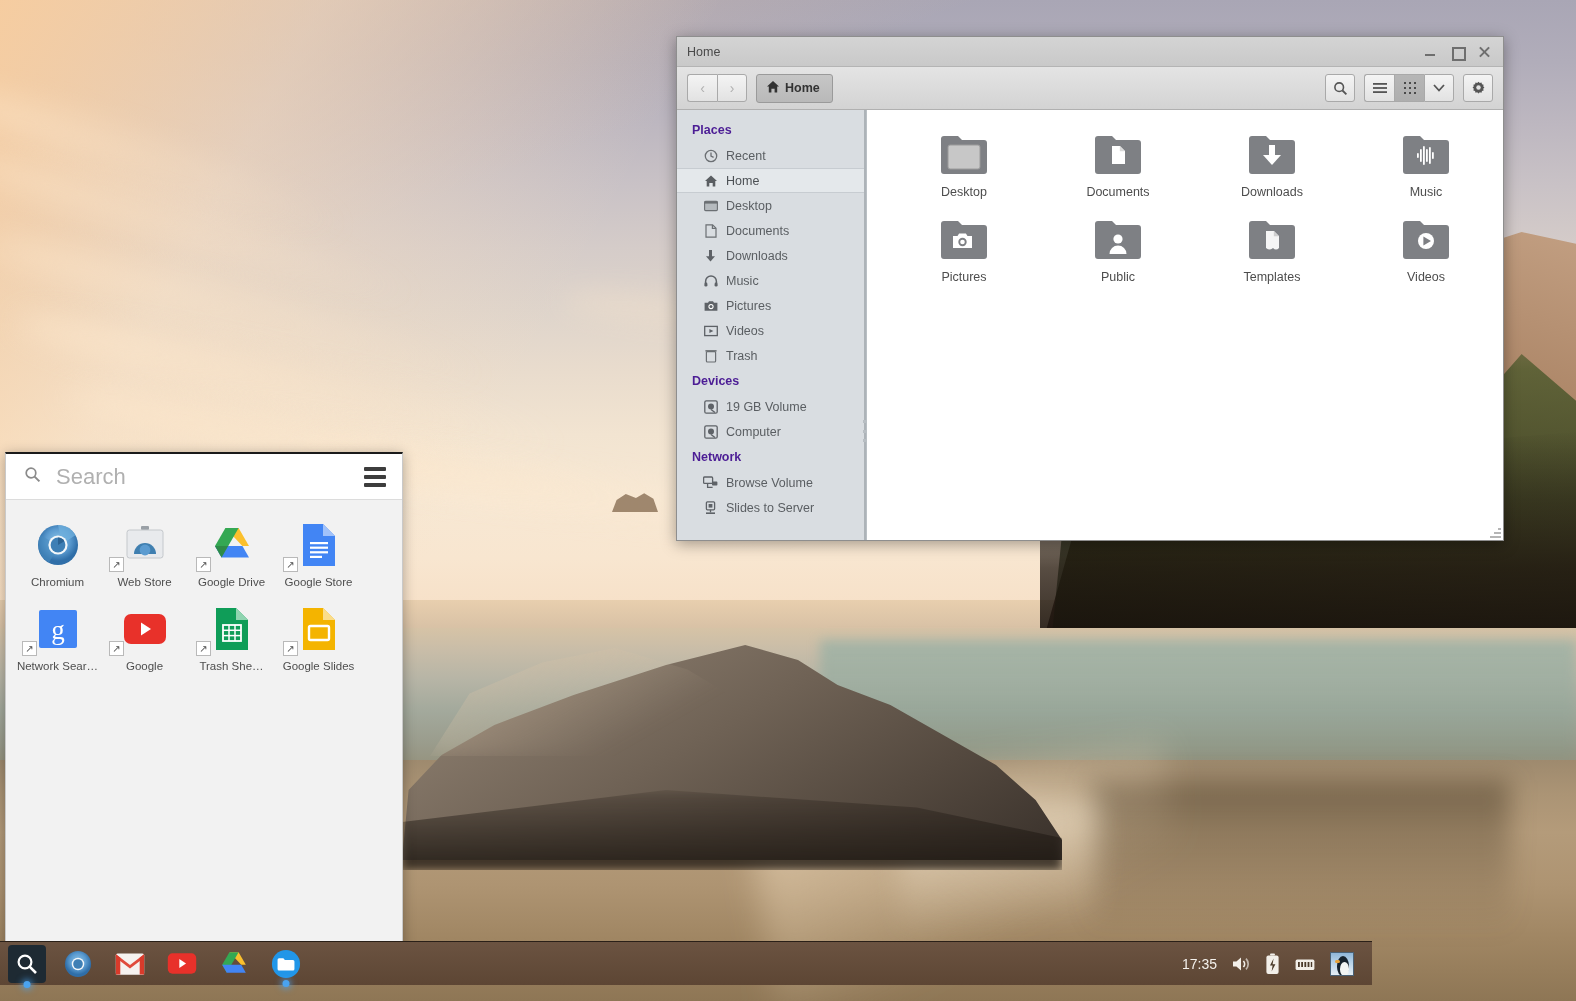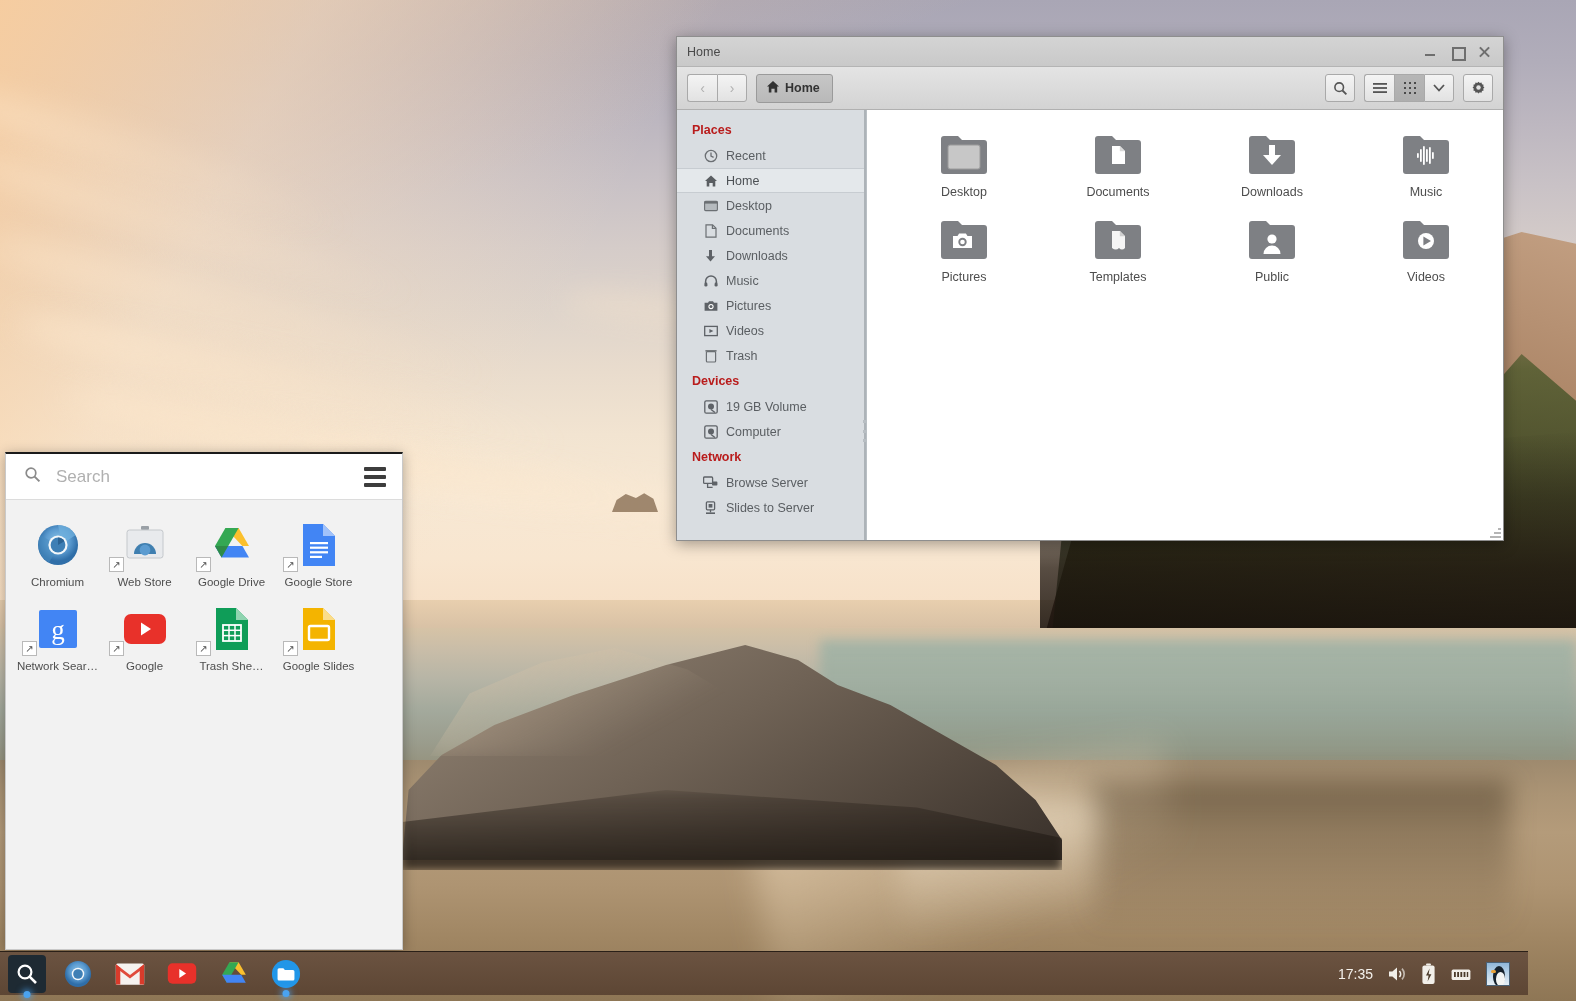--- a/index.html
+++ b/index.html
@@ -195,21 +195,21 @@
 
   .winbody { flex: 1; display: flex; min-height: 0; }
   .sidebar {
     width: 190px; flex: 0 0 190px;
     background: #d9dde1;
     border-right: 1px solid #b9bfc4;
     padding-top: 7px; position: relative;
     overflow: hidden;
   }
   .sb-head {
-    font-size: 12.5px; font-weight: bold; color: #b91c1c;
+    font-size: 12.5px; font-weight: bold; color: #4c1d95;
     padding: 6px 0 6px 15px;
   }
   .sb-item {
     display: flex; align-items: center; gap: 8px;
     height: 25px; padding-left: 26px;
     font-size: 12.5px; color: #5a5e62; cursor: default;
   }
   .sb-item.selected {
     background: #e4e8eb;
     border-top: 1px solid #c7ccd1;
@@ -256,40 +256,40 @@
   }
   .searchbar {
     height: 46px; flex: 0 0 46px; background: #fff;
     border-bottom: 1px solid #dcdcdc;
     display: flex; align-items: center; padding: 0 16px 0 18px; gap: 14px;
   }
   .search-ico { width: 18px; flex: 0 0 18px; color: #8a8a8a; }
   .search-input {
     flex: 1; border: none; outline: none; background: transparent;
     font-family: "Liberation Sans", sans-serif;
-    font-size: 17px; color: #444;
+    font-size: 22px; color: #444;
   }
   .search-input::placeholder { color: #b0b0b0; }
   .hamburger { width: 22px; flex: 0 0 22px; display: flex; flex-direction: column; gap: 4px; cursor: default; }
   .hamburger i { display: block; height: 4px; background: #3d3d3d; border-radius: 1px; }
 
   .appgrid { padding: 14px 8px 0; display: flex; flex-wrap: wrap; }
   .appitem { width: 87px; text-align: center; padding: 6px 0 10px; cursor: default; }
   .app-icon { height: 50px; display: flex; align-items: center; justify-content: center; position: relative; }
   .app-label { font-size: 11.5px; color: #4e4e4e; margin-top: 6px; white-space: nowrap; overflow: hidden; }
   .shortcut-badge {
     position: absolute; left: 8px; bottom: -2px; width: 15px; height: 15px;
     background: #fff; border: 1px solid #b9b9b9;
     display: flex; align-items: center; justify-content: center;
     font-size: 10px; color: #4a4a4a; line-height: 1;
   }
 
   
   #taskbar {
-    position: absolute; left: 0; bottom: 6px; width: 1528px; height: 44px;
+    position: absolute; left: 0; bottom: 16px; width: 1372px; height: 44px;
     background: linear-gradient(to bottom, #6b5341, #5d4634);
     border-top: 1px solid #2a2018;
     display: flex; align-items: center; padding: 0 8px;
   }
   .tb-launch {
     width: 38px; height: 38px; border-radius: 4px; background: #1e2a33;
     display: flex; align-items: center; justify-content: center;
     position: relative; cursor: default; margin-right: 14px;
   }
   .tb-apps { display: flex; align-items: center; gap: 16px; }
@@ -539,21 +539,21 @@
       <div class="sb-head">Network</div>
 
       <div class="sb-item">
         <span class="sb-ico">
             <svg width="15" height="13" viewBox="0 0 15 13">
               <rect x="0.6" y="1" width="9" height="6.4" rx="1" fill="none" stroke="#5e6267" stroke-width="1.3"></rect>
               <rect x="9" y="5.6" width="5.4" height="4" rx="0.8" fill="#5e6267"></rect>
               <path d="M4.6 7.4 L4.6 11.4 L9.6 11.4" fill="none" stroke="#5e6267" stroke-width="1.3"></path>
             </svg>
           </span>
-        <span>Browse Server</span>
+        <span>Browse Volume</span>
       </div>
 
       <div class="sb-item">
         <span class="sb-ico">
             <svg width="13" height="14" viewBox="0 0 13 14">
               <rect x="2.4" y="0.8" width="8.2" height="8" rx="1" fill="none" stroke="#5e6267" stroke-width="1.3"></rect>
               <rect x="4.6" y="3" width="3.8" height="3.6" fill="#5e6267"></rect>
               <path d="M6.5 8.8 L6.5 11.4" stroke="#5e6267" stroke-width="1.3"></path>
               <rect x="2" y="11.4" width="9" height="1.6" fill="#5e6267"></rect>
             </svg>
@@ -630,36 +630,36 @@
               <circle cx="23.5" cy="24" r="2.3" fill="#fff"></circle>
             </svg>
           </div>
           <div class="fi-label">Pictures</div>
         </div>
 
         <div class="fileitem">
           <div class="fi-icon">
             <svg width="50" height="44" viewBox="0 0 50 44">
               <path d="M2 6 a3 3 0 0 1 3-3 h14 l4 4 h22 a3 3 0 0 1 3 3 v28 a3 3 0 0 1 -3 3 h-40 a3 3 0 0 1 -3 -3 Z" fill="#7e8084"></path>
-              <path d="M19 13 h8 l5 5 v12 q-3 3 -6 0 q-3 3 -7 0 V13 Z" fill="#fff" opacity=".92"></path>
-              <path d="M26.8 13.2 v5 h5" fill="#cfcfcf"></path>
+              <circle cx="25" cy="21" r="4.6" fill="#fff"></circle>
+              <path d="M16.5 36 a8.5 8.5 0 0 1 17 0 Z" fill="#fff"></path>
             </svg>
           </div>
-          <div class="fi-label">Templates</div>
+          <div class="fi-label">Public</div>
         </div>
 
         <div class="fileitem">
           <div class="fi-icon">
             <svg width="50" height="44" viewBox="0 0 50 44">
               <path d="M2 6 a3 3 0 0 1 3-3 h14 l4 4 h22 a3 3 0 0 1 3 3 v28 a3 3 0 0 1 -3 3 h-40 a3 3 0 0 1 -3 -3 Z" fill="#7e8084"></path>
-              <circle cx="25" cy="21" r="4.6" fill="#fff"></circle>
-              <path d="M16.5 36 a8.5 8.5 0 0 1 17 0 Z" fill="#fff"></path>
+              <path d="M19 13 h8 l5 5 v12 q-3 3 -6 0 q-3 3 -7 0 V13 Z" fill="#fff" opacity=".92"></path>
+              <path d="M26.8 13.2 v5 h5" fill="#cfcfcf"></path>
             </svg>
           </div>
-          <div class="fi-label">Public</div>
+          <div class="fi-label">Templates</div>
         </div>
 
         <div class="fileitem">
           <div class="fi-icon">
             <svg width="50" height="44" viewBox="0 0 50 44">
               <path d="M2 6 a3 3 0 0 1 3-3 h14 l4 4 h22 a3 3 0 0 1 3 3 v28 a3 3 0 0 1 -3 3 h-40 a3 3 0 0 1 -3 -3 Z" fill="#7e8084"></path>
               <circle cx="25" cy="23" r="8" fill="#fff"></circle>
               <path d="M22.4 18.6 L30 23 L22.4 27.4 Z" fill="#7e8084"></path>
             </svg>
           </div>

